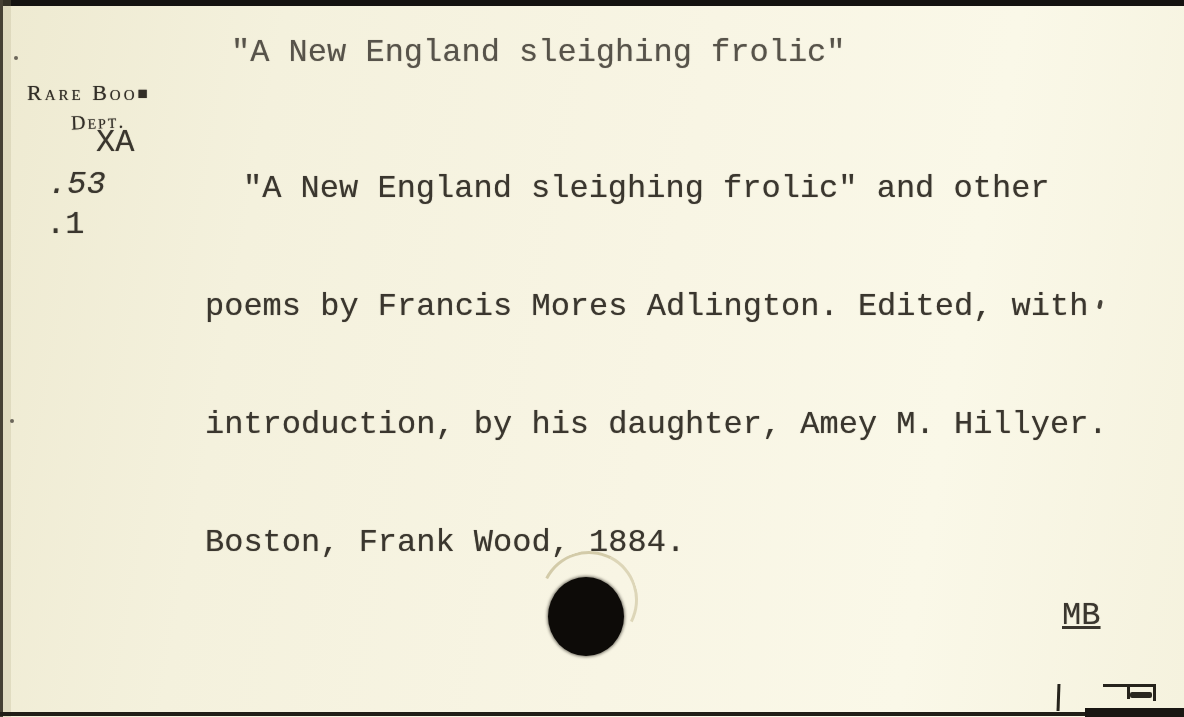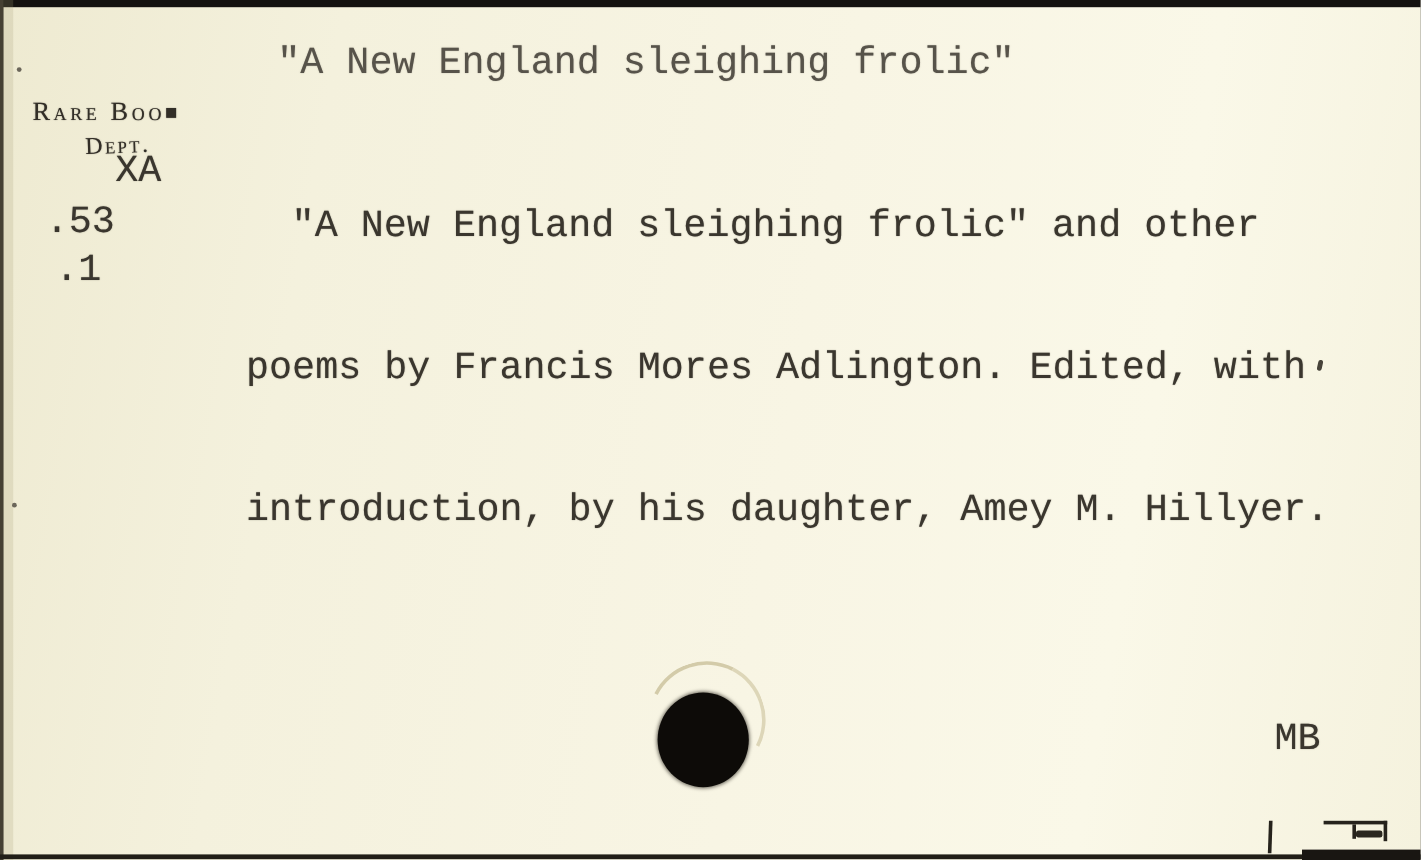--- a/index.html
+++ b/index.html
@@ -22,30 +22,30 @@
   .stamp{position:absolute;left:27px;top:84px;color:#322e27;font-family:"Liberation Serif","DejaVu Serif",serif;font-weight:normal;font-variant:small-caps;}
   .stamp-line1{font-size:22px;line-height:17px;letter-spacing:3px;white-space:nowrap;text-shadow:0 0 1px rgba(40,36,30,.6);}
   .stamp-blob{display:inline-block;font-size:17px;transform:translateY(-1px);}
   .stamp-line2{font-size:20px;line-height:17px;letter-spacing:2px;margin:10px 0 0 44px;transform:rotate(-2deg);text-shadow:0 0 1px rgba(40,36,30,.6);}
 
   
   .typed{position:absolute;font-size:32px;line-height:39.4px;white-space:pre;text-shadow:0 0 1px rgba(56,52,44,.55);}
 
   .callnum{line-height:32px;}
   .cn-0{left:60px;top:127px;margin-left:36px;}
-  .cn-1{left:38px;top:169px;}
+  .cn-1{left:48px;top:169px;font-style:italic;}
   .cn-2{left:46px;top:209px;}
 
   .card-title{left:231px;top:33px;color:#57534a;text-shadow:0 0 1px rgba(87,83,74,.5);}
 
   .body-block{left:205px;top:90px;}
   .bline{height:39.4px;}
   .bline.indent{padding-left:38px;}
 
-  .initials{left:1062px;top:600px;line-height:32px;}
+  .initials{left:1062px;top:600px;line-height:32px;text-decoration:underline;}
 
   
   .hole-ring{position:absolute;left:540px;top:551px;width:92px;height:92px;border-radius:50%;
     border:3px solid transparent;border-top-color:#d3cba9;border-right-color:#ddd6b8;transform:rotate(-18deg);}
   .hole{position:absolute;left:548px;top:577px;width:76px;height:79px;border-radius:50%;
     background:#0d0b08;box-shadow:0 0 3px 1px rgba(20,16,10,.55);}
 
   
   .speck{position:absolute;background:#6b665a;border-radius:50%;}
   .speck-a{left:14px;top:56px;width:4px;height:4px;}
@@ -77,20 +77,21 @@
   <div class="typed callnum cn-0">XA</div>
   <div class="typed callnum cn-1">.53</div>
   <div class="typed callnum cn-2">.1</div>
 
   <div class="typed card-title">"A New England sleighing frolic"</div>
 
   <div class="typed body-block">
     <div class="bline indent">"A New England sleighing frolic" and other</div>
     <div class="bline">poems by Francis Mores Adlington. Edited, with</div>
     <div class="bline">introduction, by his daughter, Amey M. Hillyer.</div>
+    <div class="bline">Boston, Frank Wood, 1884.</div>
     
     
     
     
   </div>
 
   <div class="hole-ring"></div>
   <div class="hole"></div>
 
   <div class="typed initials">MB</div>

